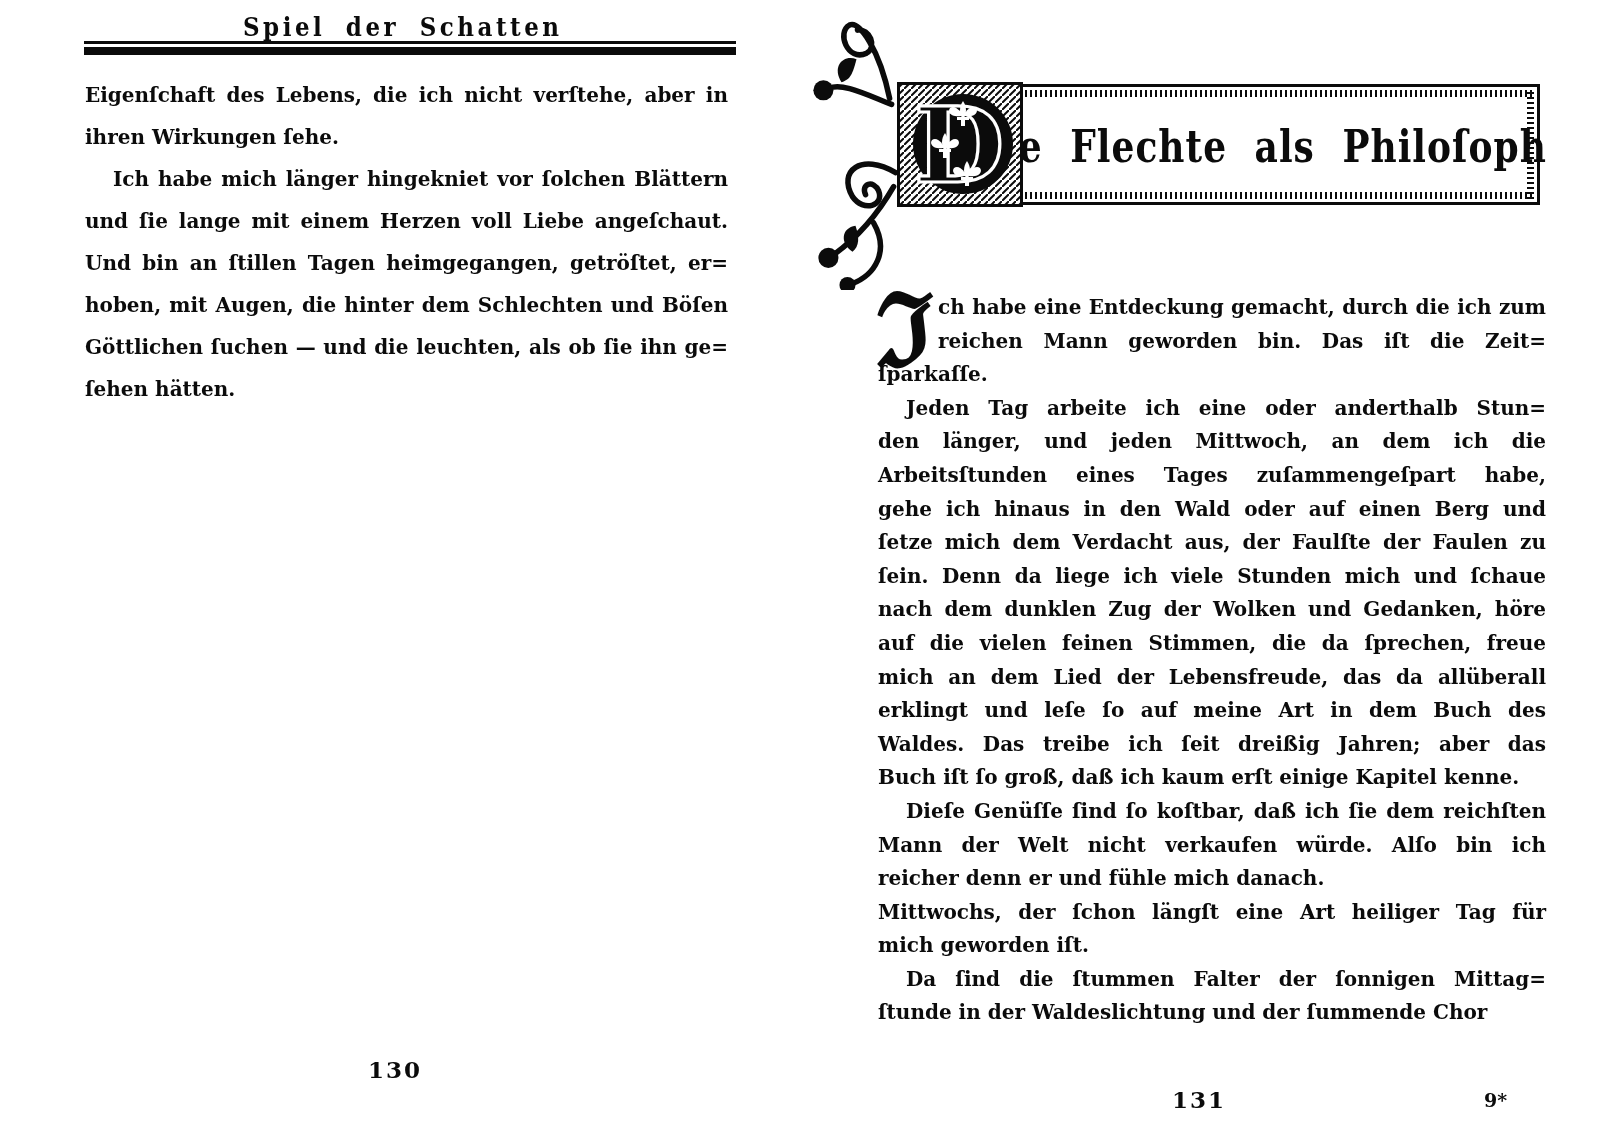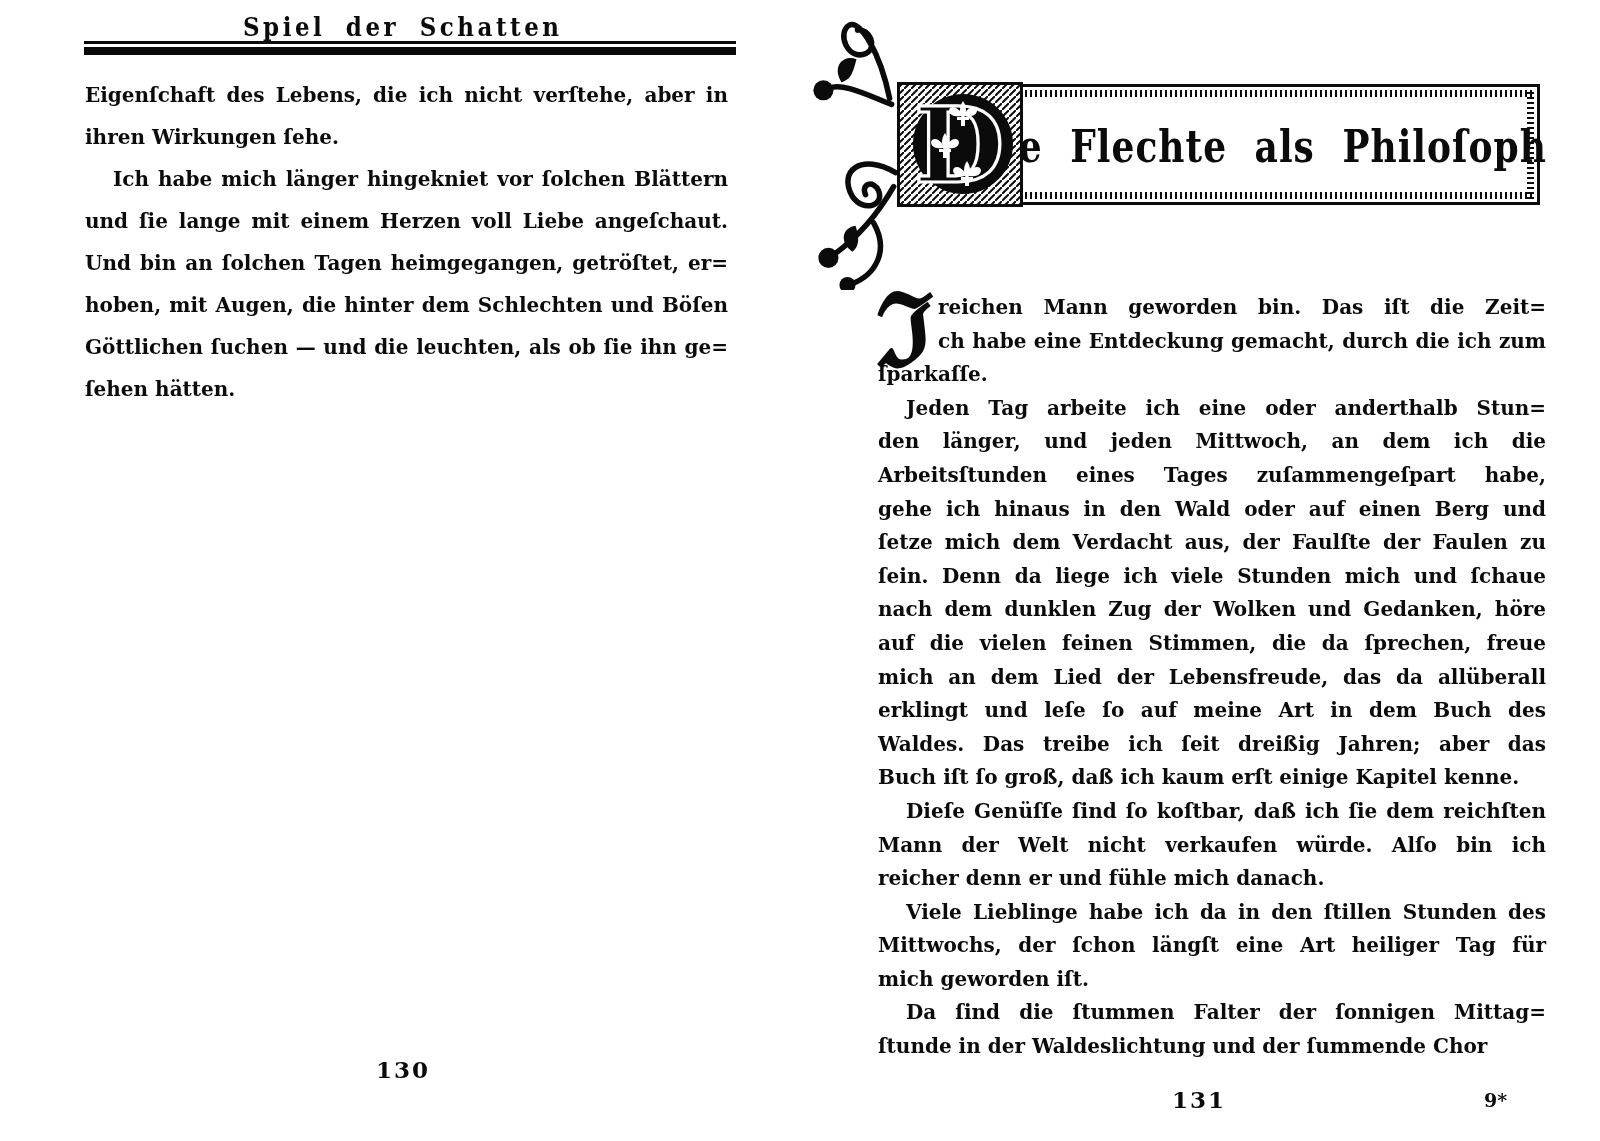--- a/index.html
+++ b/index.html
@@ -25,21 +25,21 @@
   #left-text{left:85px;top:70px;width:643px;font-size:20px;line-height:34px;}
   #left-text .tl{height:34px;margin-top:8px;}
   #right-text{left:878px;top:291px;width:668px;font-size:20px;line-height:33.6px;}
   #right-text .tl{height:33.6px;}
 
   .tl{text-align:justify;text-align-last:justify;overflow:visible;}
   .tl.pl{text-align-last:left;}
   .tl.ind{padding-left:28px;}
 
   .folio{font-size:23px;font-weight:bold;letter-spacing:2px;}
-  .folio-left{left:368px;top:1056px;width:70px;text-align:center;}
+  .folio-left{left:368px;top:1056px;width:70px;text-align:left;}
   .folio-right{left:1172px;top:1086px;width:70px;text-align:left;}
   .signature{left:1484px;top:1089px;font-size:19px;font-weight:bold;}
 
   
   .heading-box{
     left:900px;top:84px;width:640px;height:121px;
     border:3px solid #0b0b0b;border-left:none;box-sizing:border-box;
     background:#fff;z-index:1;
   }
   .hatch-h{
@@ -79,21 +79,21 @@
     <div class="thick"></div>
   </div>
   <div class="abs text-block" id="left-text">
       <div class="para">
         <div class="tl">Eigenſchaft des Lebens, die ich nicht verſtehe, aber in</div>
         <div class="tl pl">ihren Wirkungen ſehe.</div>
       </div>
       <div class="para">
         <div class="tl ind">Ich habe mich länger hingekniet vor ſolchen Blättern</div>
         <div class="tl">und ſie lange mit einem Herzen voll Liebe angeſchaut.</div>
-        <div class="tl">Und bin an ſolchen Tagen heimgegangen, getröſtet, er=</div>
+        <div class="tl">Und bin an ſtillen Tagen heimgegangen, getröſtet, er=</div>
         <div class="tl">hoben, mit Augen, die hinter dem Schlechten und Böſen</div>
         <div class="tl">Göttlichen ſuchen — und die leuchten, als ob ſie ihn ge=</div>
         <div class="tl pl">ſehen hätten.</div>
       </div>
     </div>
   <div class="abs folio folio-left">130</div>
 </section>
 
 <section>
 
@@ -152,22 +152,22 @@
   <div class="abs heading-box">
     <div class="hatch-h top"></div>
     <div class="hatch-h bottom"></div>
     <div class="hatch-v"></div>
     <div class="heading-text">ie Flechte als Philoſoph</div>
   </div>
 
   <div class="abs text-block" id="right-text">
       <div class="para">
         <span class="dropcap">ℑ</span>
+        <div class="tl">ch habe eine Entdeckung gemacht, durch die ich zum</div>
         <div class="tl">reichen Mann geworden bin. Das iſt die Zeit=</div>
-        <div class="tl">ch habe eine Entdeckung gemacht, durch die ich zum</div>
         <div class="tl pl">ſparkaſſe.</div>
       </div>
       <div class="para">
         <div class="tl ind">Jeden Tag arbeite ich eine oder anderthalb Stun=</div>
         <div class="tl">den länger, und jeden Mittwoch, an dem ich die</div>
         <div class="tl">Arbeitsſtunden eines Tages zuſammengeſpart habe,</div>
         <div class="tl">gehe ich hinaus in den Wald oder auf einen Berg und</div>
         <div class="tl">ſetze mich dem Verdacht aus, der Faulſte der Faulen zu</div>
         <div class="tl">ſein. Denn da liege ich viele Stunden mich und ſchaue</div>
         <div class="tl">nach dem dunklen Zug der Wolken und Gedanken, höre</div>
@@ -176,21 +176,20 @@
         <div class="tl">erklingt und leſe ſo auf meine Art in dem Buch des</div>
         <div class="tl">Waldes. Das treibe ich ſeit dreißig Jahren; aber das</div>
         <div class="tl pl">Buch iſt ſo groß, daß ich kaum erſt einige Kapitel kenne.</div>
       </div>
       <div class="para">
         <div class="tl ind">Dieſe Genüſſe ſind ſo koſtbar, daß ich ſie dem reichſten</div>
         <div class="tl">Mann der Welt nicht verkaufen würde. Alſo bin ich</div>
         <div class="tl pl">reicher denn er und fühle mich danach.</div>
       </div>
       <div class="para">
-        <div class="tl ind">Viele Lieblinge habe ich da in den ſtillen Stunden des</div>
         <div class="tl">Mittwochs, der ſchon längſt eine Art heiliger Tag für</div>
         <div class="tl pl">mich geworden iſt.</div>
       </div>
       <div class="para">
         <div class="tl ind">Da ſind die ſtummen Falter der ſonnigen Mittag=</div>
         <div class="tl pl">ſtunde in der Waldeslichtung und der ſummende Chor</div>
       </div>
     </div>
 
   <div class="abs folio folio-right">131</div>

